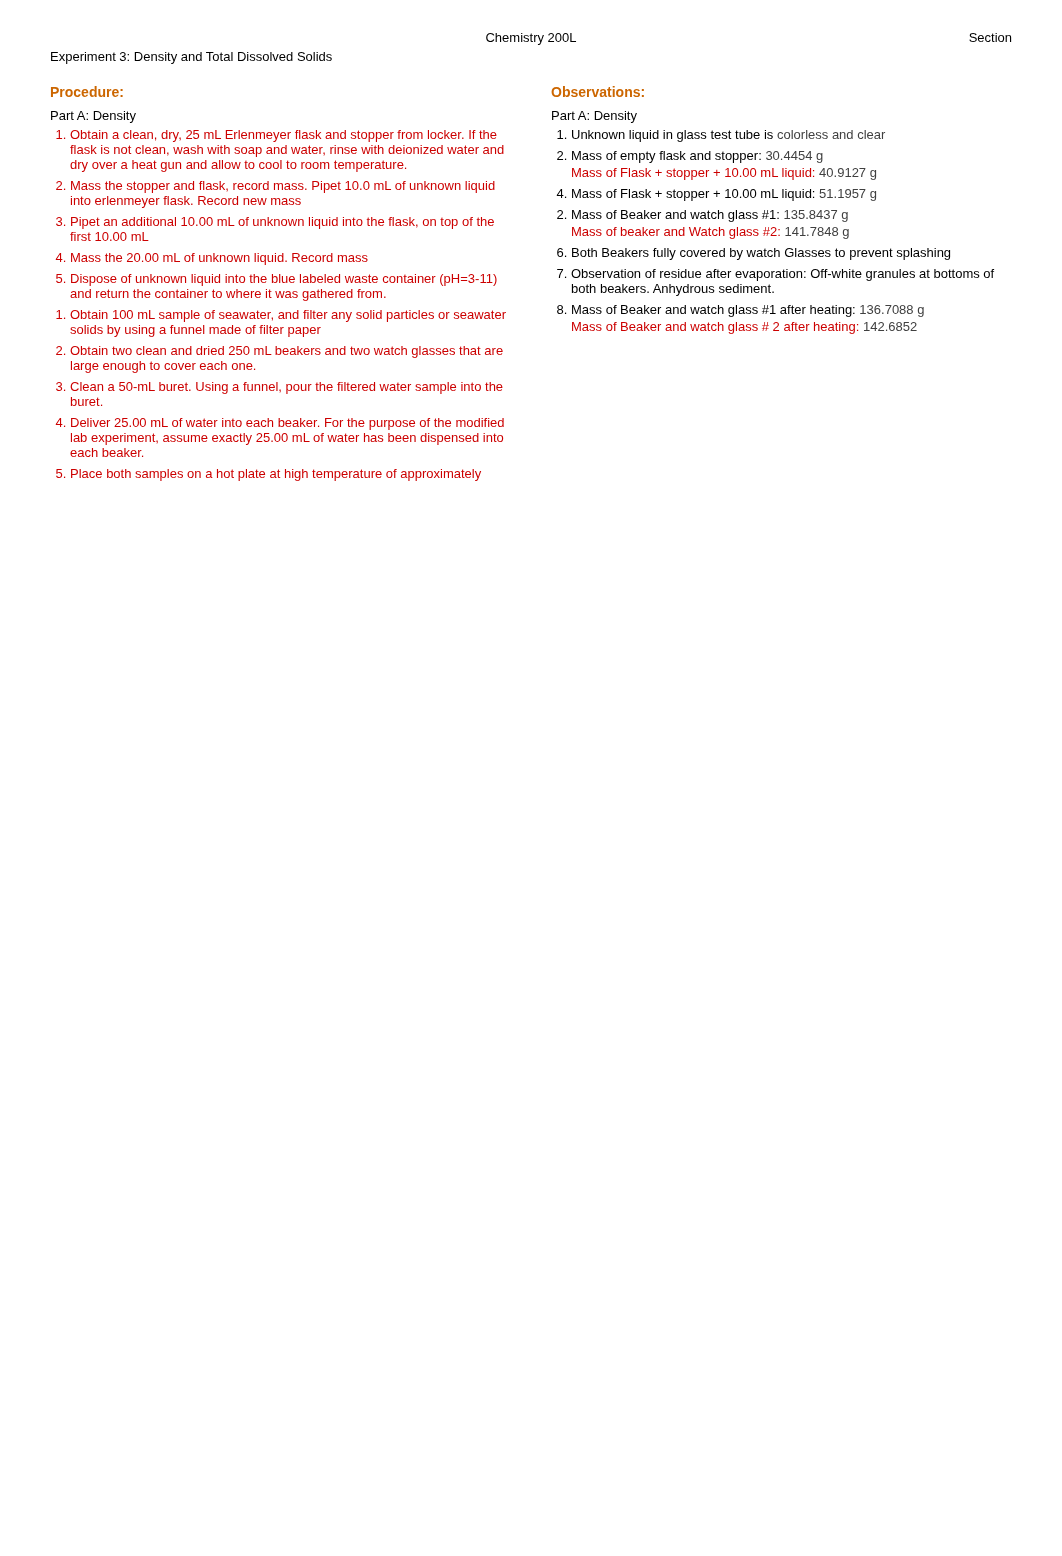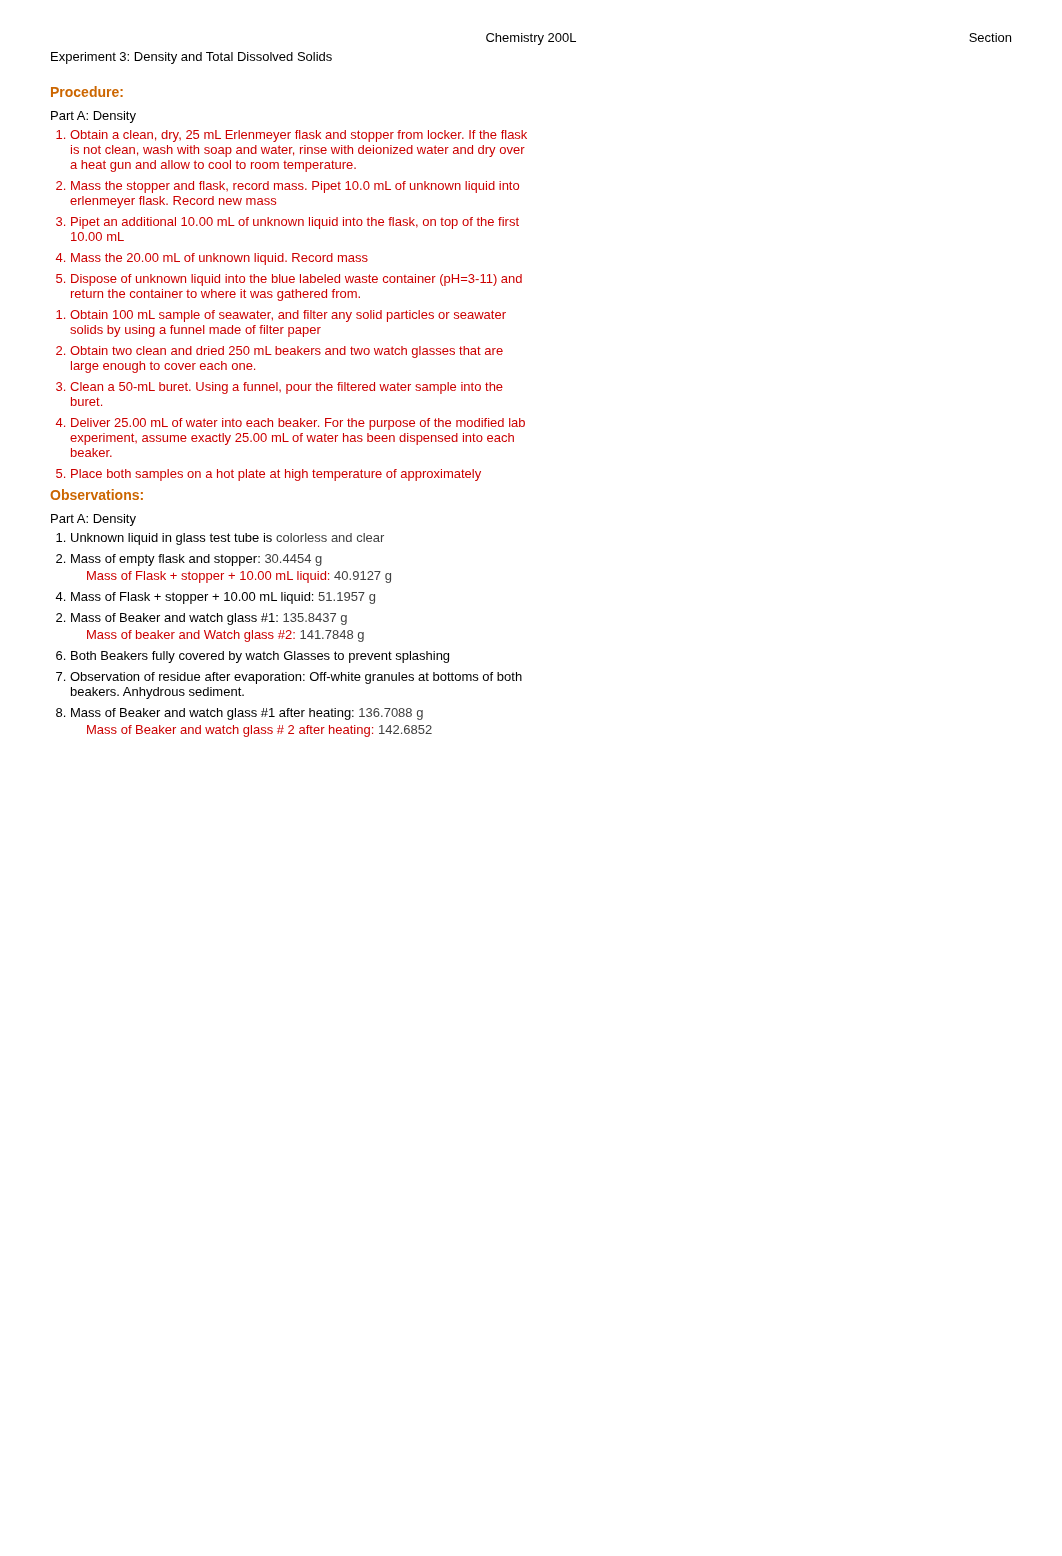--- a/index.html
+++ b/index.html
@@ -23,21 +23,21 @@
       right: 0;
       top: 0;
       text-align: right;
     }
     .experiment-title {
       font-size: 13px;
       margin-bottom: 20px;
     }
     .two-col {
       display: flex;
-      flex-direction: column;
+      gap: 40px;
     }
     .left-col {
       width: 50%;
     }
     .right-col {
       width: 50%;
     }
     .section-heading {
       font-weight: bold;
       color: #cc6600;
@@ -63,21 +63,21 @@
       margin-left: 20px;
     }
     .obs-list li {
       color: #000;
       margin-bottom: 6px;
     }
     .obs-value {
       color: #404040;
     }
     .obs-sub {
-      margin-left: 16px;
+      margin-left: 0;
       color: #cc0000;
       display: block;
       margin-top: 2px;
     }
   </style>
 </head>
 <body>
 
 <div class="page-header">
   <span>Chemistry 200L</span>

